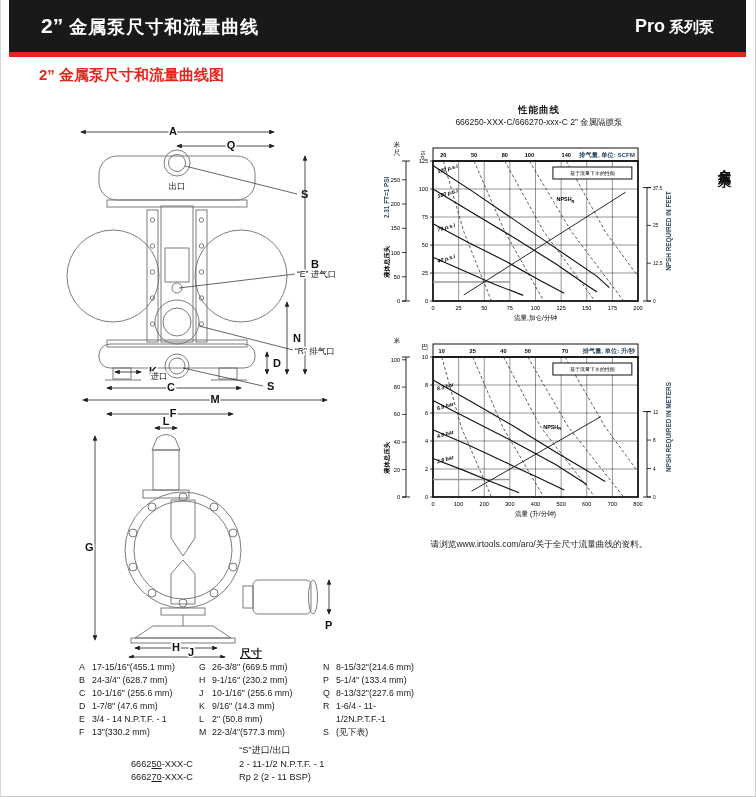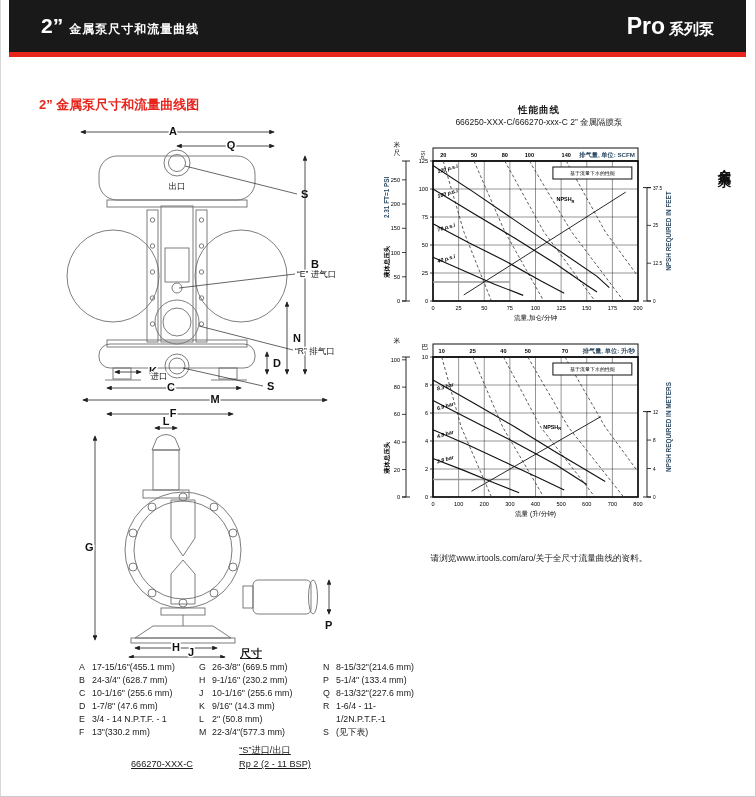--- a/index.html
+++ b/index.html
@@ -3,48 +3,48 @@
 <meta charset="utf-8">
 <style>
   html,body{margin:0;padding:0;background:#fff;}
   body{font-family:"Liberation Sans","DejaVu Sans",sans-serif;color:#1a1a1a;}
   .page{position:relative;width:756px;height:797px;background:#fff;overflow:hidden;
         border-left:1px solid #d8d8d8;border-right:1px solid #c9c9c9;border-bottom:1px solid #c9c9c9;box-sizing:border-box;}
   
   .hdr{position:absolute;left:8px;top:0;right:9px;height:52px;background:#191919;color:#fff;
        display:flex;align-items:center;justify-content:space-between;padding:0 32px;box-sizing:border-box;}
   .hdr .t-num{font-size:21px;font-weight:bold;margin-right:6px;}
-  .hdr .t-main{font-size:12px;font-weight:bold;letter-spacing:1px;font-family:Liberation Serif, serif;}
+  .hdr .t-main{font-size:18px;font-weight:bold;letter-spacing:1px;font-family:Liberation Serif, serif;}
   .hdr .t-right{font-size:15px;font-weight:bold;}
-  .hdr .t-right .pro{font-size:23px;margin-right:4px;}
+  .hdr .t-right .pro{font-size:18px;margin-right:4px;}
   .redbar{position:absolute;left:8px;top:52px;right:9px;height:5px;background:#e8251d;}
-  .red-heading{position:absolute;left:38px;top:96px;color:#e8251d;font-size:13px;font-weight:bold;}
+  .red-heading{position:absolute;left:38px;top:66px;color:#e8251d;font-size:15px;font-weight:bold;}
   .side-tab{position:absolute;left:714px;top:158px;writing-mode:vertical-rl;font-size:13.5px;font-weight:bold;letter-spacing:3px;color:#111;}
   
   svg text{font-family:"Liberation Sans","DejaVu Sans",sans-serif;}
   .dimtxt{font-size:11px;font-weight:bold;fill:#111;paint-order:stroke;stroke:#fff;stroke-width:3px;}
   .cntxt{font-size:8.5px;fill:#111;paint-order:stroke;stroke:#fff;stroke-width:2.5px;}
   .body-ln{stroke:#6e6e6e;fill:none;stroke-width:0.9;}
   .dim-ln{stroke:#222;fill:none;stroke-width:0.8;}
   .callout{stroke:#222;fill:none;stroke-width:0.7;}
   
   .charts{position:absolute;left:372px;top:104px;width:332px;text-align:center;}
   .charts .c-heading{font-size:9.5px;font-weight:bold;letter-spacing:1px;}
   .charts .c-sub{font-size:8.5px;margin-bottom:8px;}
   .charts svg{display:block;}
-  .charts .c-foot{font-size:8.6px;margin-top:24px;color:#222;}
+  .charts .c-foot{font-size:8.6px;margin-top:10px;color:#222;}
   
   .dims-block{position:absolute;left:78px;top:646px;width:344px;}
   .dims-title{text-align:center;font-size:11px;font-weight:bold;text-decoration:underline;margin-bottom:0;}
   .dims-grid{display:grid;grid-template-columns:120px 124px 100px;font-size:8.8px;line-height:13px;}
   .dims-col{display:flex;flex-direction:column;}
   .dim-row{display:flex;}
   .dim-row .k{width:13px;flex:0 0 13px;}
   
-  .s-block{position:absolute;left:130px;top:744px;width:268px;font-size:9.2px;text-decoration:underline;}
+  .s-block{position:absolute;left:130px;top:744px;width:268px;font-size:9.2px;}
   .s-title{text-align:center;margin-bottom:1px;}
   .s-row{display:flex;line-height:13px;}
   .s-row .m{width:108px;flex:0 0 108px;}
   .s-row .m u{text-decoration:underline;}
 </style>
 </head>
 <body>
 
 <div class="page">
 
@@ -461,19 +461,23 @@
             <span>(见下表)</span>
           </div>
         </div>
     </div>
   </div>
 
   <div class="s-block">
     <div class="s-title">“S”进口/出口</div>
     <div id="srows">
         <div class="s-row">
+          <span class="m"><span>6662</span><u>50</u><span>-XXX-C</span></span>
+          <span>2 - 11-1/2 N.P.T.F. - 1</span>
+        </div>
+        <div class="s-row">
           <span class="m"><span>6662</span><u>70</u><span>-XXX-C</span></span>
           <span>Rp 2 (2 - 11 BSP)</span>
         </div>
       </div>
   </div>
 
 </div>
 
 </body></html>

